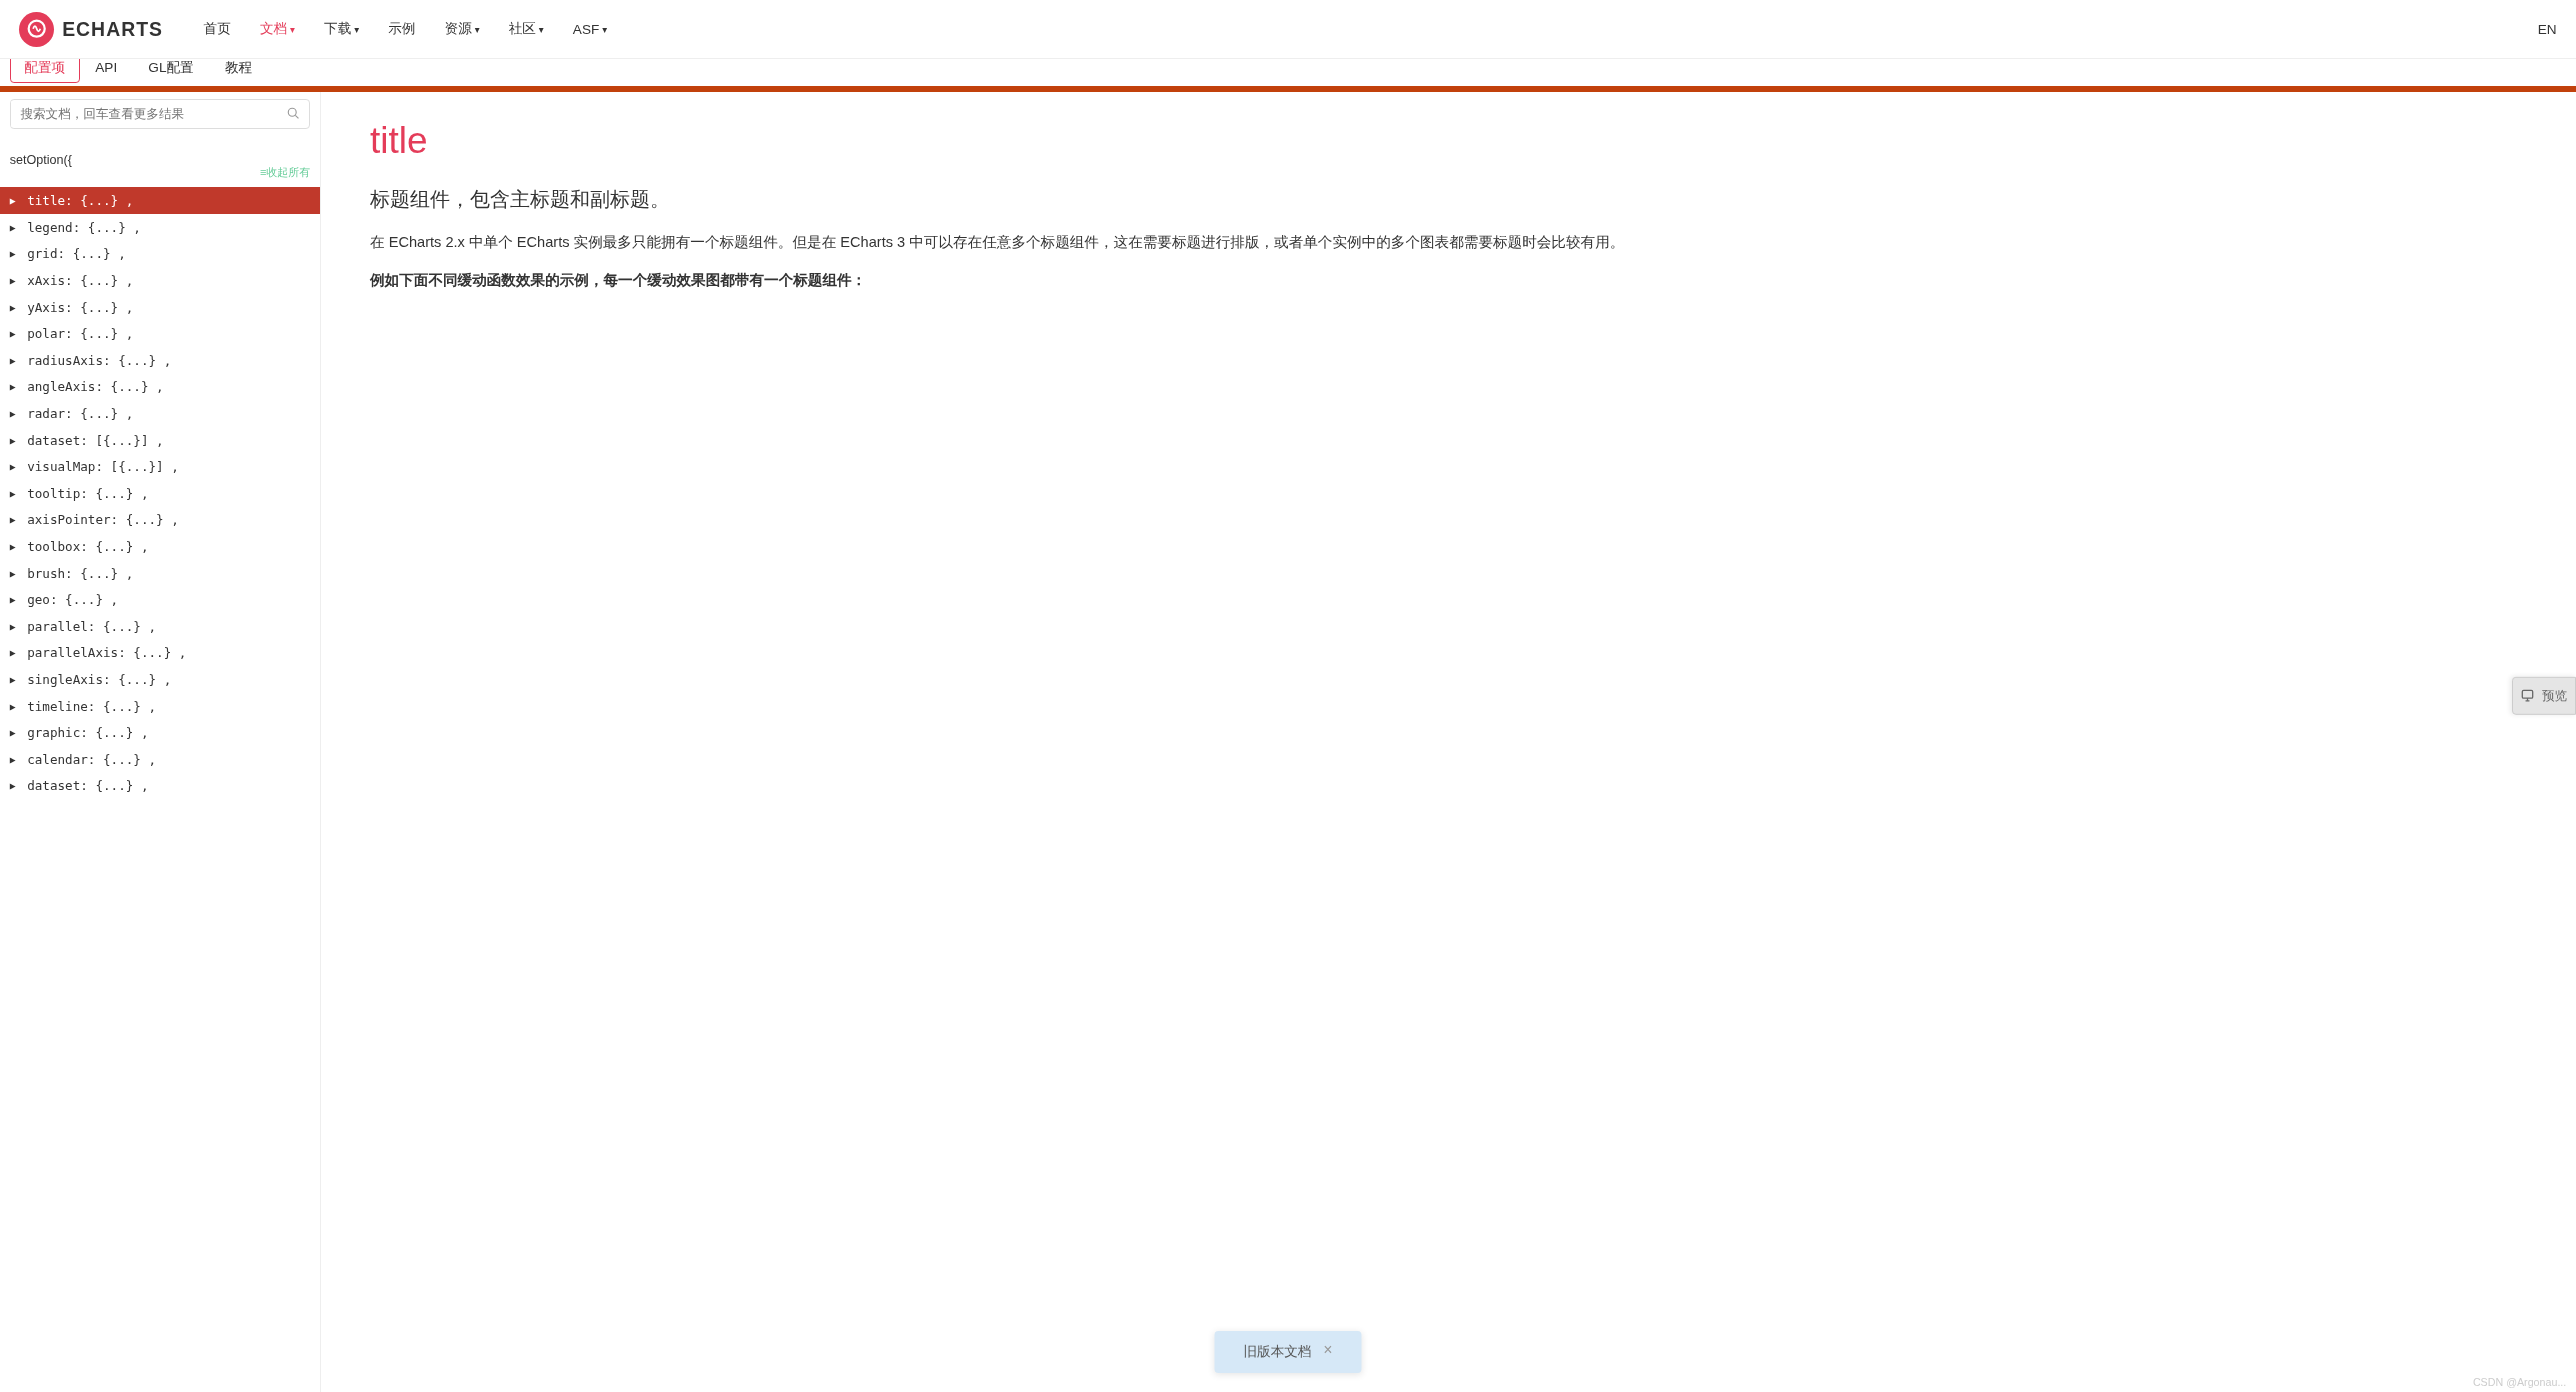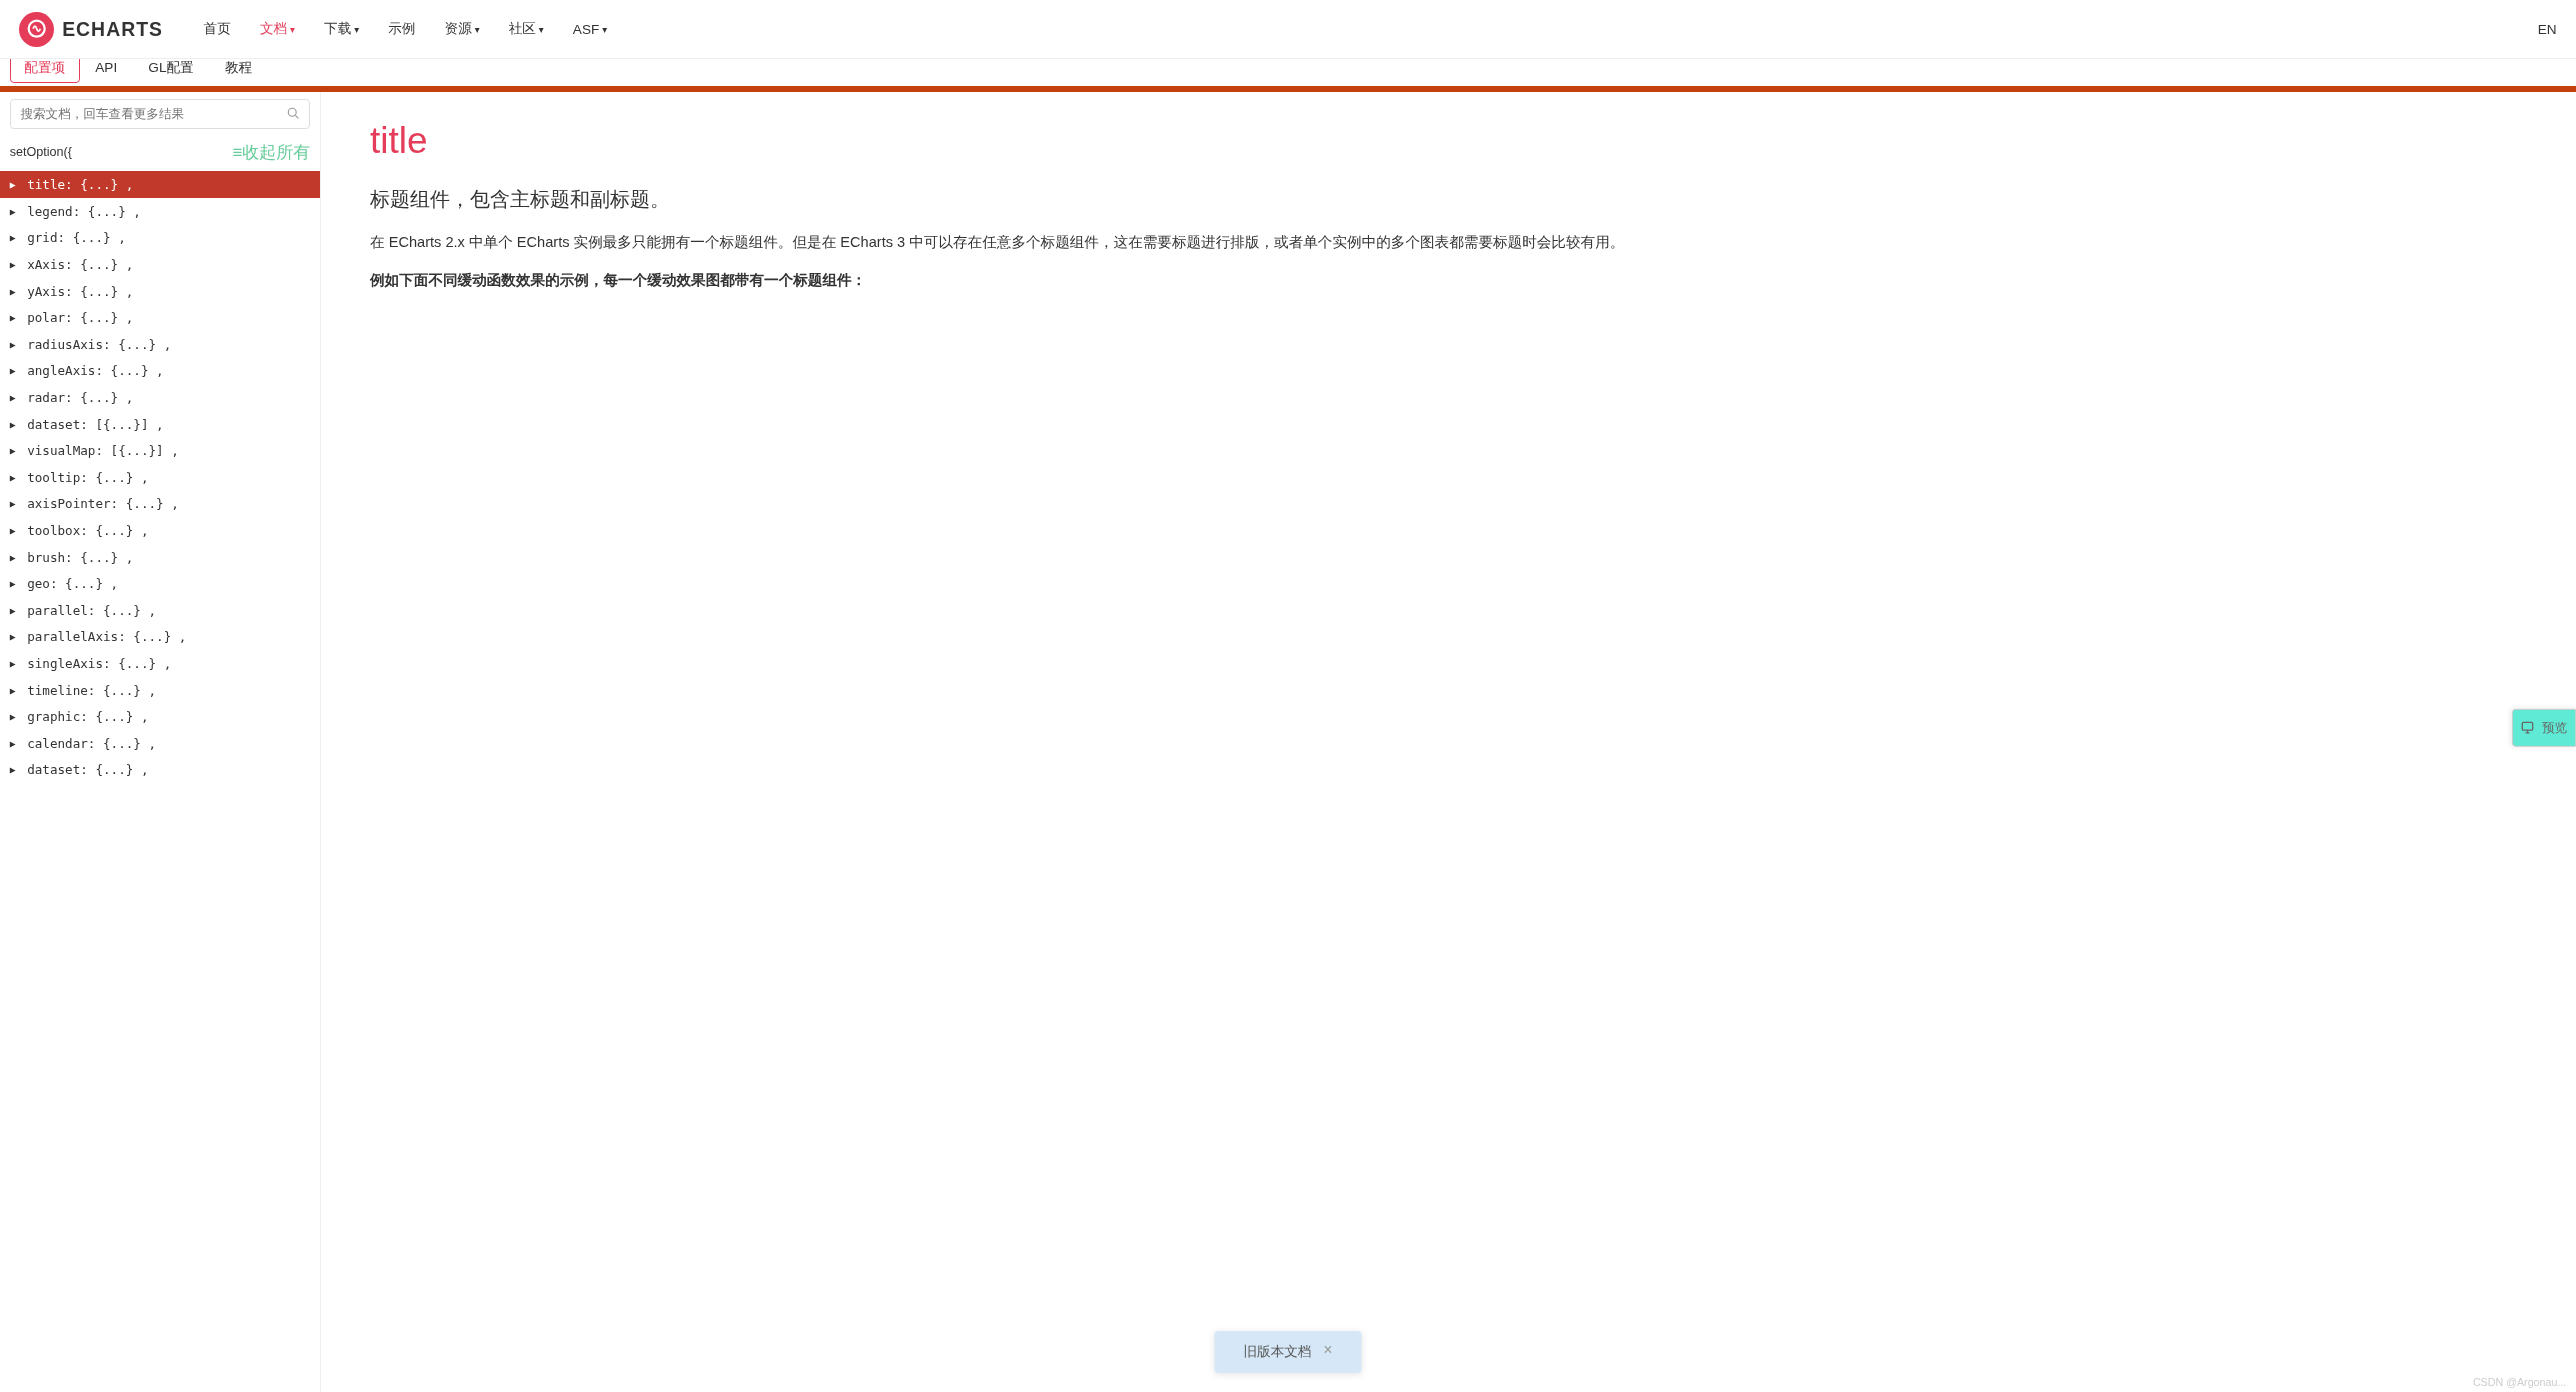--- a/index.html
+++ b/index.html
@@ -73,21 +73,21 @@
       border: none; background: none; cursor: pointer;
       padding: 5.8px 9.7px; color: #999;
     }
 
     .tree-header {
       display: flex; justify-content: space-between; align-items: center;
       padding: 3.9px 9.7px 3.9px 9.7px;
       font-size: 12.6px;
     }
     .tree-header-label { color: #333; }
-    .collapse-all { color: #6c9; font-size: 17px; cursor: pointer; }
+    .collapse-all { color: #6c9; font-size: 11px; cursor: pointer; margin-top: 24px; }
 
     .tree-list {
       flex: 1; overflow-y: auto;
       padding: 3.9px 0;
     }
     .tree-item {
       display: flex; align-items: center;
       padding: 5.8px 9.7px 5.8px 9.7px;
       cursor: pointer; font-size: 12.6px;
       color: #333; font-family: monospace;
@@ -109,27 +109,26 @@
     .doc-desc { font-size: 20px; color: #333; line-height: 1.8; margin-bottom: 11.7px; font-family: Liberation Serif, serif; }
     .doc-desc-block { font-size: 14.6px; color: #333; line-height: 1.8; margin-bottom: 11.7px; }
     .doc-example { font-size: 14.6px; color: #333; line-height: 1.8; font-weight: bold; margin-bottom: 17px; }
 
     .section-title { font-size: 21.4px; color: #333; margin-top: 39px; }
 
     
     .preview-btn {
       position: fixed; right: 0; top: 50%;
       transform: translateY(-50%);
-      background: #5eead4; border: 1px solid #ccc;
+      background: #e5e5e5; border: 1px solid #ccc;
       border-radius: 3.9px 0 0 3.9px;
       padding: 9.7px 7.8px;
       cursor: pointer; font-size: 12.6px; color: #666;
       display: flex; align-items: center; gap: 5.8px;
       box-shadow: -1.9px 0 5.8px rgba(0,0,0,0.08);
-      margin-top: 32px;
     }
 
     
     .old-version-banner {
       position: fixed; bottom: 19.4px; left: 50%; transform: translateX(-50%);
       background: #d6e8f7; border-radius: 3.9px;
       padding: 11.7px 29px; font-size: 13.6px; color: #555;
       display: flex; align-items: center; gap: 11.7px;
       box-shadow: 0 1.9px 7.8px rgba(0,0,0,0.1);
       font-family: Liberation Mono, monospace;

